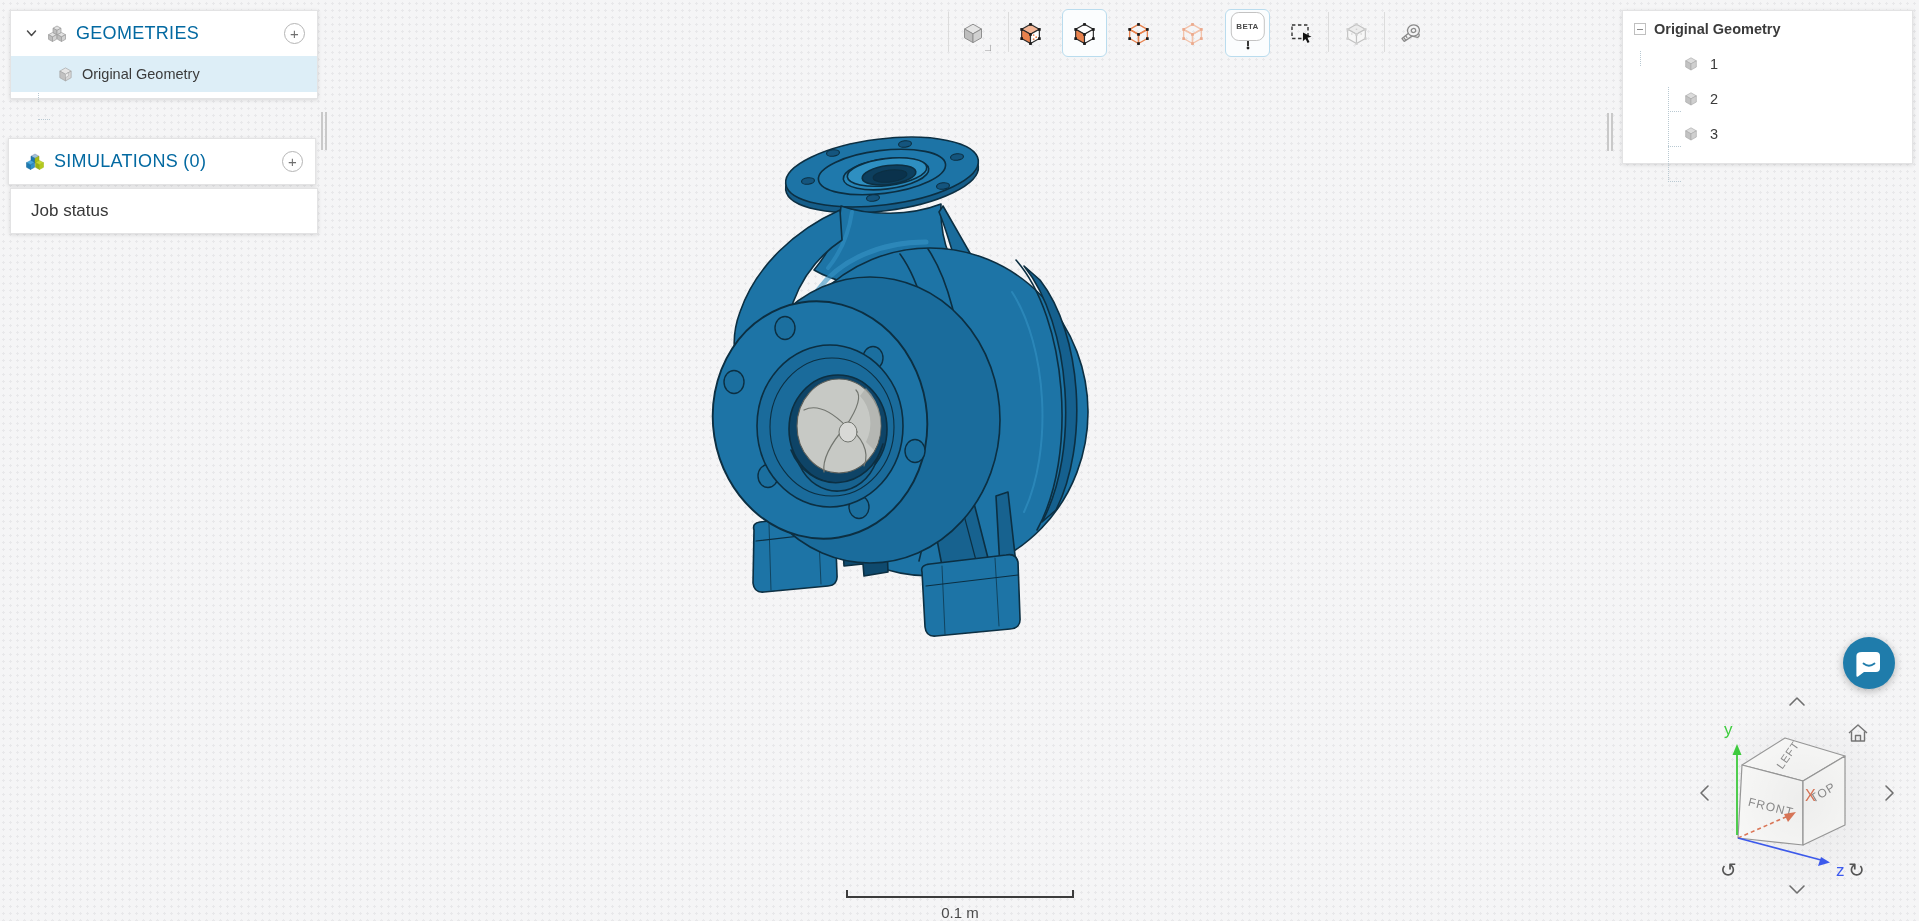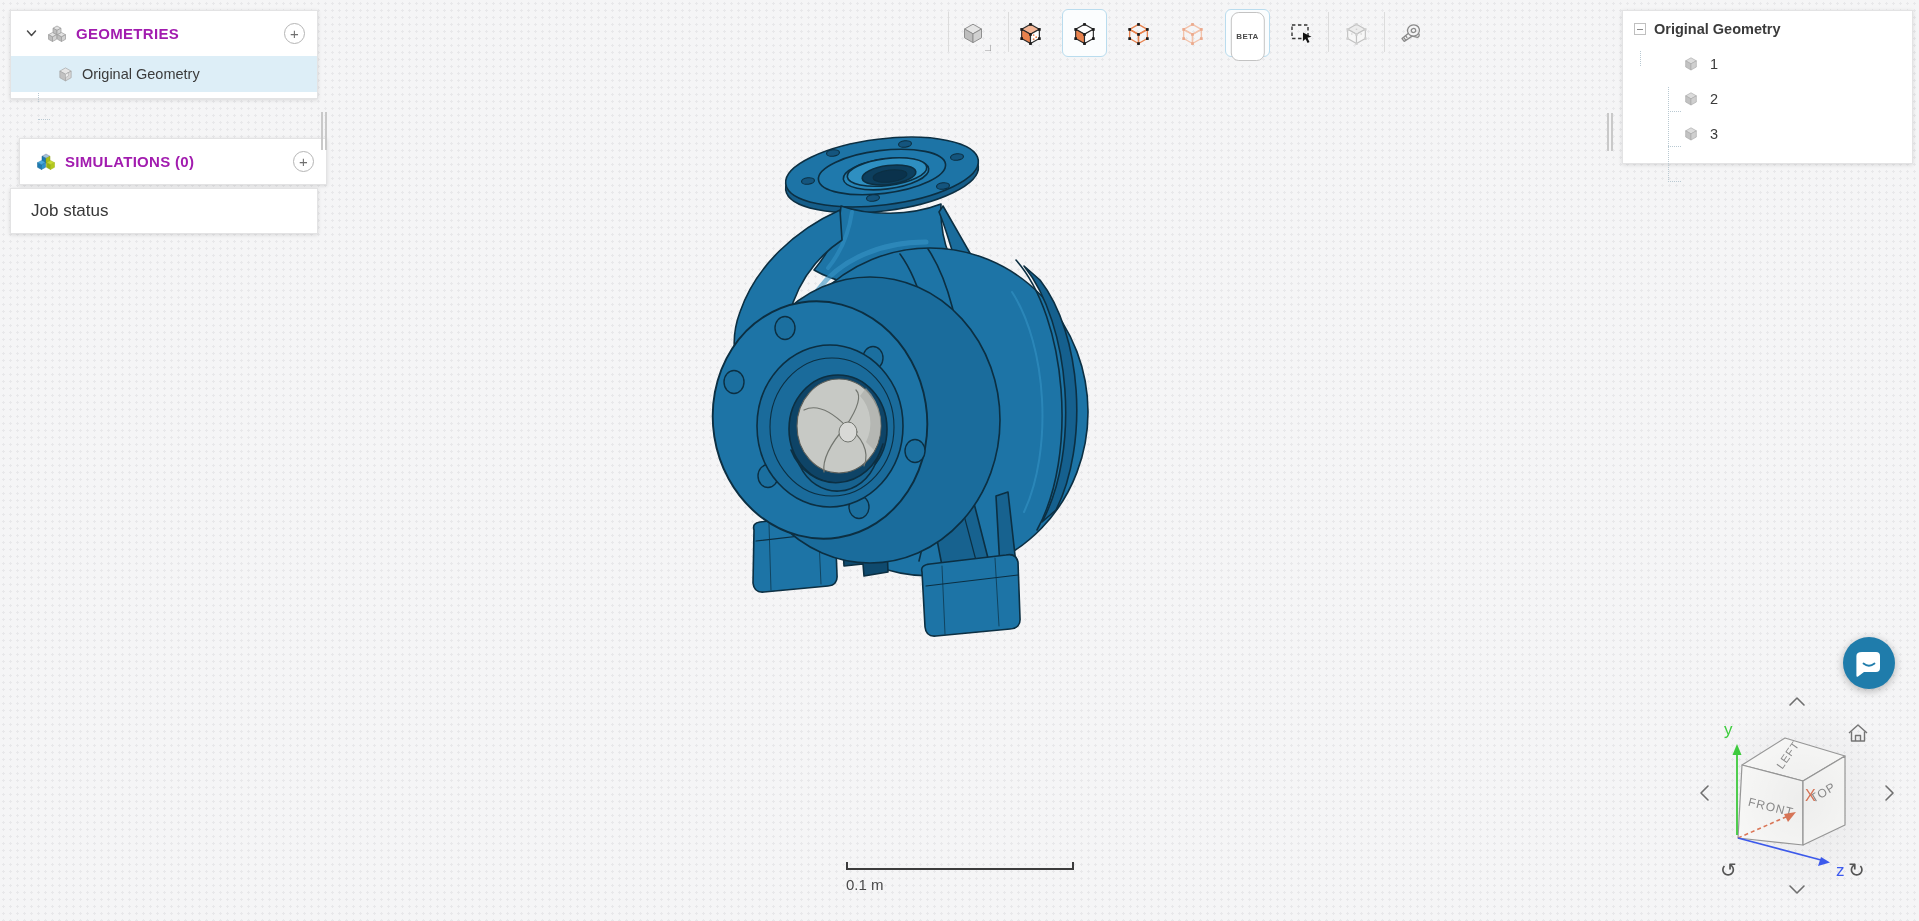--- a/index.html
+++ b/index.html
@@ -11,21 +11,21 @@
   #viewport { position:absolute; inset:0;
     background-color:#f5f5f6;
     background-image:radial-gradient(#e8e8ea 1px, transparent 1.3px);
     background-size:7px 7px; }
 
   
   .panel { position:absolute; background:#fff; border:1px solid #e3e3e4;
     box-shadow:0 1px 4px rgba(0,0,0,.12); }
 
   .sec-header { display:flex; align-items:center; height:45px; padding:0 12px 0 14px; }
-  .sec-title { font-size:15px; font-weight:700; color:#a21caf; letter-spacing:.3px; }
+  .sec-title { font-size:18px; font-weight:400; color:#0369a1; letter-spacing:.3px; }
   .flex-spacer { flex:1; }
   .add-btn { width:21px; height:21px; border:1px solid #b5b5b5; border-radius:50%;
     background:#fff; color:#6f6f6f; font-size:15px; line-height:18px; text-align:center;
     cursor:pointer; }
 
   .tree-row { position:relative; display:flex; align-items:center; height:36px;
     padding-left:46px; font-size:14.5px; color:#3b3b3b; cursor:pointer; }
   .tree-row.selected { background:#ddeef7; }
   .tree-row .row-label { margin-left:8px; }
 
@@ -37,40 +37,40 @@
 
   
   .tb-divider { position:absolute; top:12px; width:1px; height:40px; background:#dcdcdc; }
   .tool-btn { position:absolute; top:10px; width:44px; height:46px; display:flex;
     align-items:center; justify-content:center; cursor:pointer; border-radius:6px; }
   .tool-btn.active { top:9px; height:48px; border:1px solid #b9dcee; background:#fbfdfe; }
   .tool-btn.disabled { cursor:default; }
   .corner-mark { position:absolute; right:4px; bottom:5px; }
   .beta-pill { position:absolute; top:2px; left:50%; transform:translateX(-50%);
     font-size:8px; font-weight:700; color:#4a4a4a; background:#fff; border:1px solid #c3c3c3;
-    border-radius:8px; padding:19px 5px; letter-spacing:.3px; }
+    border-radius:8px; padding:9px 5px; letter-spacing:.3px; }
 
   
   .rp-row { position:relative; display:flex; align-items:center; height:35px;
     font-size:14.5px; color:#3b3b3b; cursor:pointer; }
   .saved-sel { border-top:1px solid #e4e4e4; height:39px; display:flex; align-items:center;
     padding-left:12px; font-size:13.5px; font-weight:700; color:#a3a3a3; letter-spacing:.5px; }
   .expander { width:12px; height:12px; border:1px solid #c0c0c0; background:#fff;
     position:relative; flex:none; }
   .expander::after { content:""; position:absolute; left:2px; right:2px; top:5px;
     border-top:1px solid #8a8a8a; }
 
   
   .drag-handle { position:absolute; width:8px; height:38px; cursor:col-resize; }
   .drag-handle span { position:absolute; top:0; bottom:0; width:2px; background:#c9c9c9; }
   .drag-handle span:first-child { left:0; }
   .drag-handle span:last-child { left:4px; }
 
   
-  #scalebar { position:absolute; left:846px; top:862px; width:228px; text-align:left; }
+  #scalebar { position:absolute; left:846px; top:890px; width:228px; text-align:center; }
   #scalebar .bar { height:8px; border-left:2px solid #3c3c3c; border-right:2px solid #3c3c3c;
     border-bottom:2px solid #3c3c3c; }
   #scalebar .lbl { margin-top:6px; font-size:15px; color:#4a4a4a; }
 
   #navcube { position:absolute; left:1690px; top:693px; width:225px; height:222px; }
   #navcube .shade { position:absolute; inset:0;
     background:radial-gradient(circle at 50% 48%, rgba(0,0,0,.055), rgba(0,0,0,0) 62%); }
 
   #intercom { position:absolute; left:1843px; top:637px; width:52px; height:52px;
     border-radius:50%; background:#1f7cab; box-shadow:0 2px 8px rgba(0,0,0,.28);
@@ -261,21 +261,21 @@
         <path d="M15,5.4 L9,8.8 L9,15.8 L15,12.4 Z" fill="#d6d6d6"></path>
         <path d="M9,8.8 L12,7.1 L12,10.6 L9,12.3 Z" fill="#efefef" stroke-width=".5"></path>
       </g>
     </svg>
     <span class="row-label">Original Geometry</span>
   </div>
 
   <div style="height:6px;"></div>
 </div>
 
-<div class="panel" style="left:19px; top:138px; width:308px;">
+<div class="panel" style="left:8px; top:138px; width:308px;">
   <div class="sec-header">
     <svg class="hdr-icon" style="margin-left:2px;" viewBox="0 0 20 18">
       <g stroke-width=".5" stroke-linejoin="round">
         <path d="M10,1 L14,3.2 L10,5.4 L6,3.2 Z" fill="#9fc3da" stroke="#88a"></path>
         <path d="M6,3.2 L10,5.4 L10,10 L6,7.8 Z" fill="#1b7ab2" stroke="#16628f"></path>
         <path d="M14,3.2 L10,5.4 L10,10 L14,7.8 Z" fill="#a8bd17" stroke="#8ba00e"></path>
         <path d="M5.5,7.5 L9.5,9.7 L5.5,11.9 L1.5,9.7 Z" fill="#47a9dd" stroke="#2b88bd"></path>
         <path d="M1.5,9.7 L5.5,11.9 L5.5,16.5 L1.5,14.3 Z" fill="#1b7ab2" stroke="#16628f"></path>
         <path d="M9.5,9.7 L5.5,11.9 L5.5,16.5 L9.5,14.3 Z" fill="#2b93cc" stroke="#16628f"></path>
         <path d="M14.5,7.5 L18.5,9.7 L14.5,11.9 L10.5,9.7 Z" fill="#c6d92e" stroke="#9fb513"></path>

